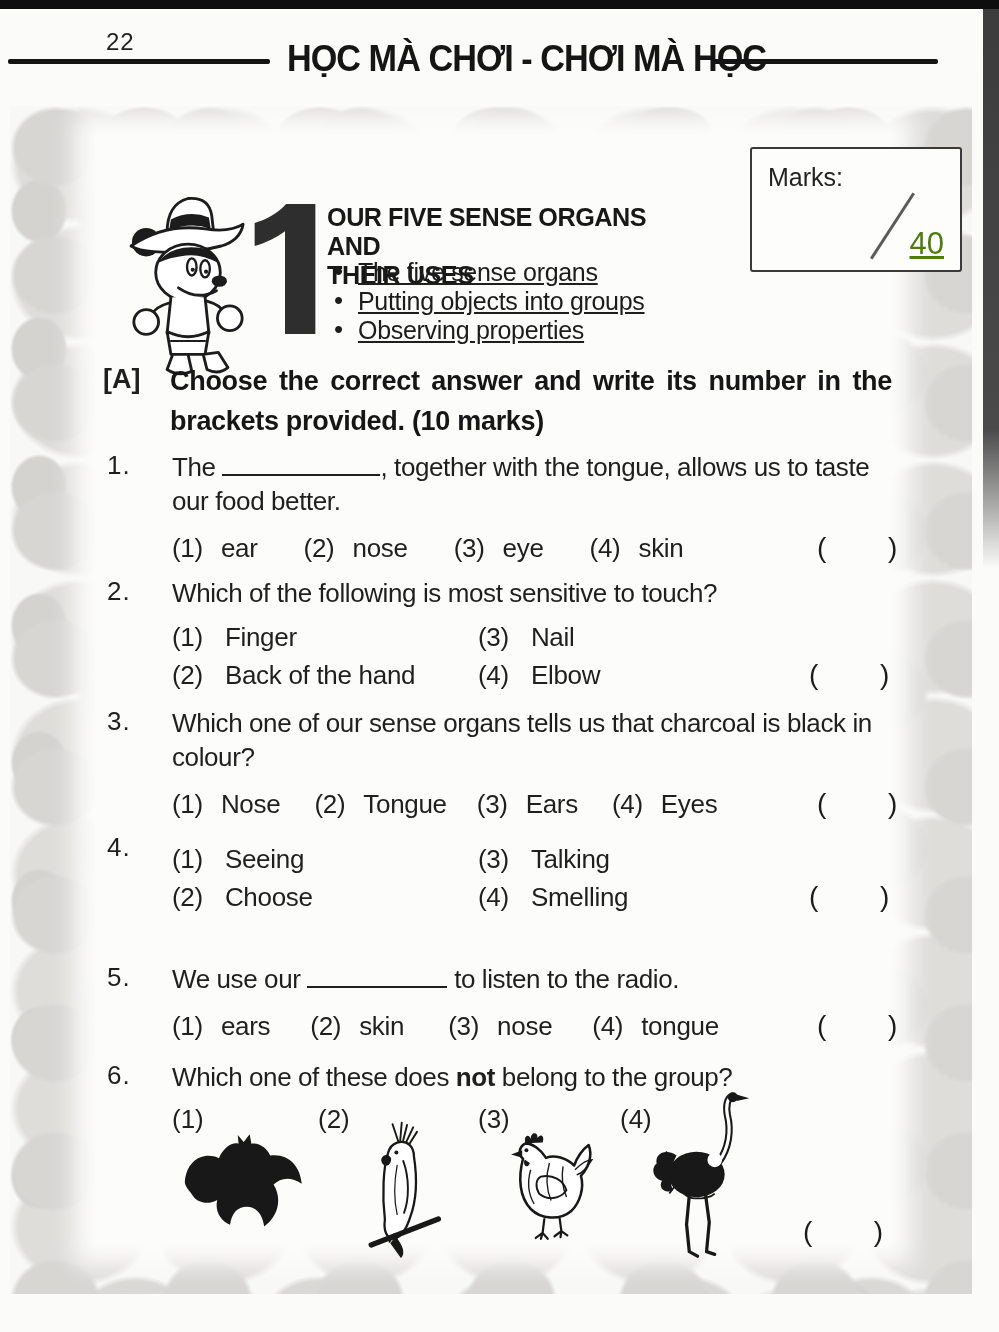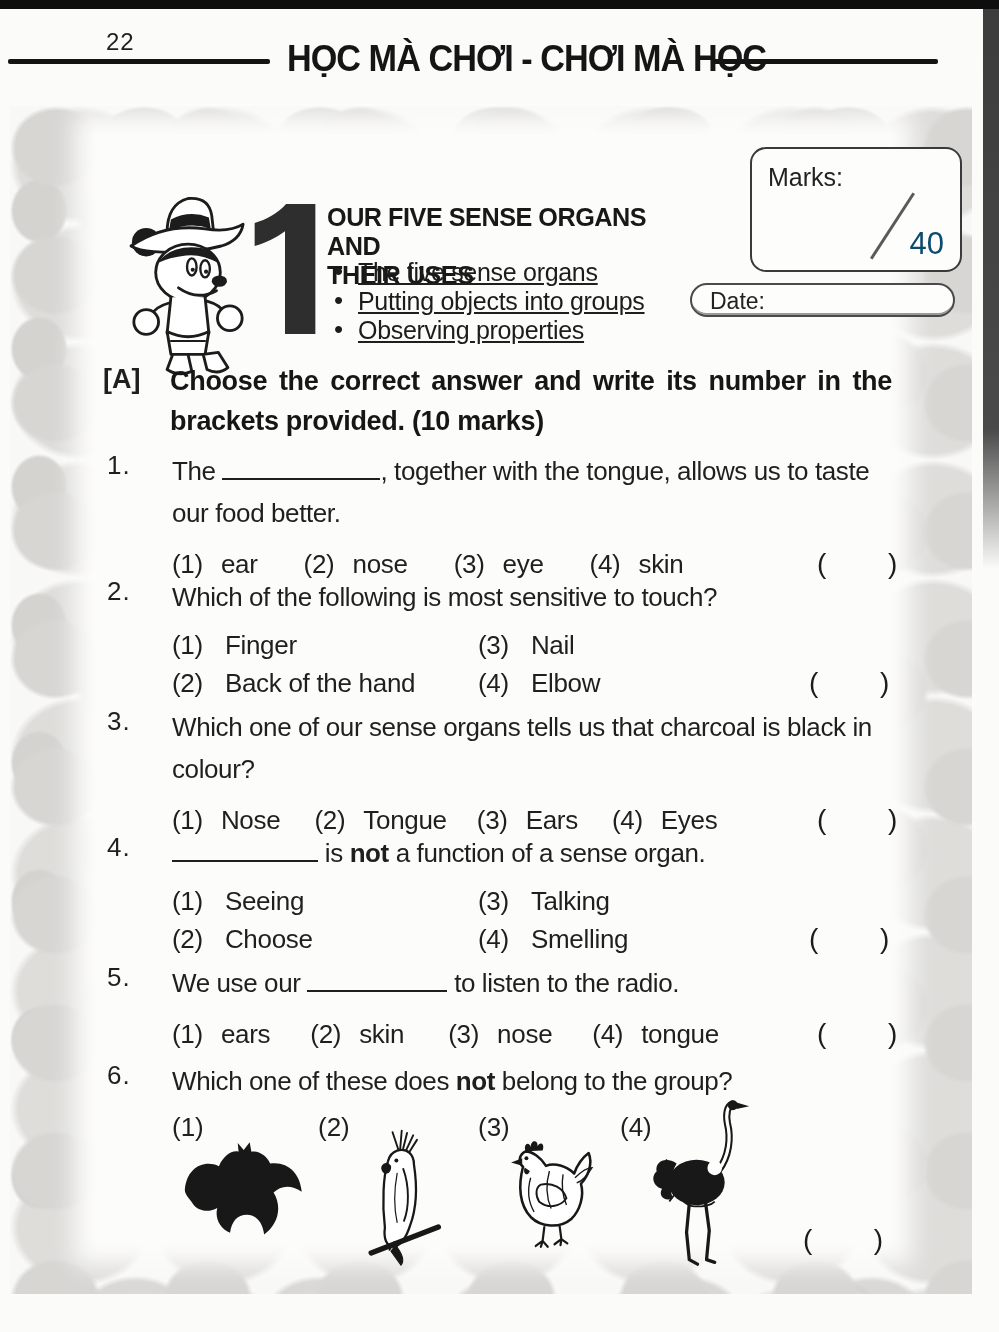--- a/index.html
+++ b/index.html
@@ -54,45 +54,45 @@
   }
   .lesson-topics { position:absolute; left:332px; top:258px; list-style:none;text-decoration:underline; }
   .lesson-topics li {
     font-size:25px; line-height:29px; letter-spacing:-0.3px; color:#1c1c1c;
     padding-left:26px; position:relative;
   }
   .lesson-topics li::before { content:"•"; position:absolute; left:2px; top:-1px; font-size:26px; }
   
   .marks-box {
     position:absolute; left:750px; top:147px; width:212px; height:125px;
-    border:2px solid #3a3a3a; border-radius:16px; background:#fdfdfc;text-align:right;
+    border:2px solid #3a3a3a; border-radius:3px; background:#fdfdfc;text-align:right;
   }
   .marks-label { position:absolute; left:16px; top:14px; font-size:25px; color:#222; }
   .marks-slash { position:absolute; right:66px; top:38px; width:3px; height:78px; background:#5a5a5a; transform:rotate(33deg); }
-  .marks-total { position:absolute; right:16px; bottom:8px; font-size:31px; color:#0c4a6e; }
+  .marks-total { position:absolute; right:16px; bottom:8px; font-size:31px; color:#4d7c0f;text-decoration:underline; }
   .date-field {
     position:absolute; left:690px; top:283px; width:265px; height:34px;
     border:2px solid #4a4a4a; border-radius:18px; background:#fdfdfc;
     box-shadow:0 -3px 0 -1px #9a9a9a inset;
   }
   .date-label { position:absolute; left:18px; top:3px; font-size:23px; color:#222; }
   
   .section-a { position:absolute; left:100px; top:362px; width:800px; }
   .section-tag { position:absolute; left:3px; top:2px; font-size:27px; font-weight:800; }
   .section-instruction {
     margin-left:70px; width:722px; font-size:27px; font-weight:800; line-height:1.48;
     letter-spacing:-0.3px; text-align:justify; color:#161616;
   }
   
   .question { position:absolute; left:107px; width:790px; }
   .q1 { top:450px; } .q2 { top:576px; } .q3 { top:706px; }
   .q4 { top:832px; } .q5 { top:962px; } .q6 { top:1060px; }
   .qnum { position:absolute; left:0; top:0; font-size:26px; letter-spacing:1px; }
   .qbody { margin-left:65px; width:725px; }
-  .qtext { font-size:26px; line-height:42px; letter-spacing:-0.4px; }
+  .qtext { font-size:26px; line-height:34px; letter-spacing:-0.4px; }
   .qtext .js-text { white-space:pre-wrap; }
   .qtext b { font-weight:800; }
   .blank { display:inline-block; border-bottom:2.5px solid #1f1f1f; height:20px; vertical-align:baseline; }
   .blank-q1 { width:158px; } .blank-q4 { width:146px; } .blank-q5 { width:140px; }
   .opts-inline { display:flex; align-items:baseline; margin-top:14px; font-size:26px; letter-spacing:-0.3px; }
   .opts-inline .opt { display:flex; margin-right:46px; }
   .opts-inline .opt .onum { margin-right:18px; }
   .opts-grid {
     position:relative; display:grid; grid-template-columns:306px auto;
     row-gap:7px; margin-top:12px; font-size:26px; letter-spacing:-0.3px; padding-right:130px;
@@ -175,23 +175,20 @@
       <li>The five sense organs</li>
       <li>Putting objects into groups</li>
       <li>Observing properties</li>
     </ul>
 
     <div class="marks-box">
       <span class="marks-label">Marks:</span>
       <div class="marks-slash"></div>
       <span class="marks-total">40</span>
     </div>
-    <div class="date-field">
-      <span class="date-label">Date:</span>
-    </div>
 
     <div class="section-a">
       <span class="section-tag">[A]</span>
       <div class="section-instruction">Choose the correct answer and write its number in the brackets provided. (10 marks)</div>
     </div>
 
     <div class="question q1">
       <span class="qnum">1.</span>
       <div class="qbody">
         <div class="qtext"><span class="js-text">The </span><span class="blank blank-q1"></span><span class="js-text">, together with the tongue, allows us to taste our food better.</span></div>
@@ -274,21 +271,20 @@
               <span>(</span>
               <span>)</span>
             </span>
         </div>
       </div>
     </div>
 
     <div class="question q4">
       <span class="qnum">4.</span>
       <div class="qbody">
-        <div class="qtext"><span class="blank blank-q4"></span><span class="js-text"> is </span><b>not</b><span class="js-text"> a function of a sense organ.</span></div>
         <div class="opts-grid">
           <span class="opt">
               <span class="onum">(1)</span>
               <span>Seeing</span>
             </span>
           <span class="opt">
               <span class="onum">(3)</span>
               <span>Talking</span>
             </span>
           <span class="opt">

